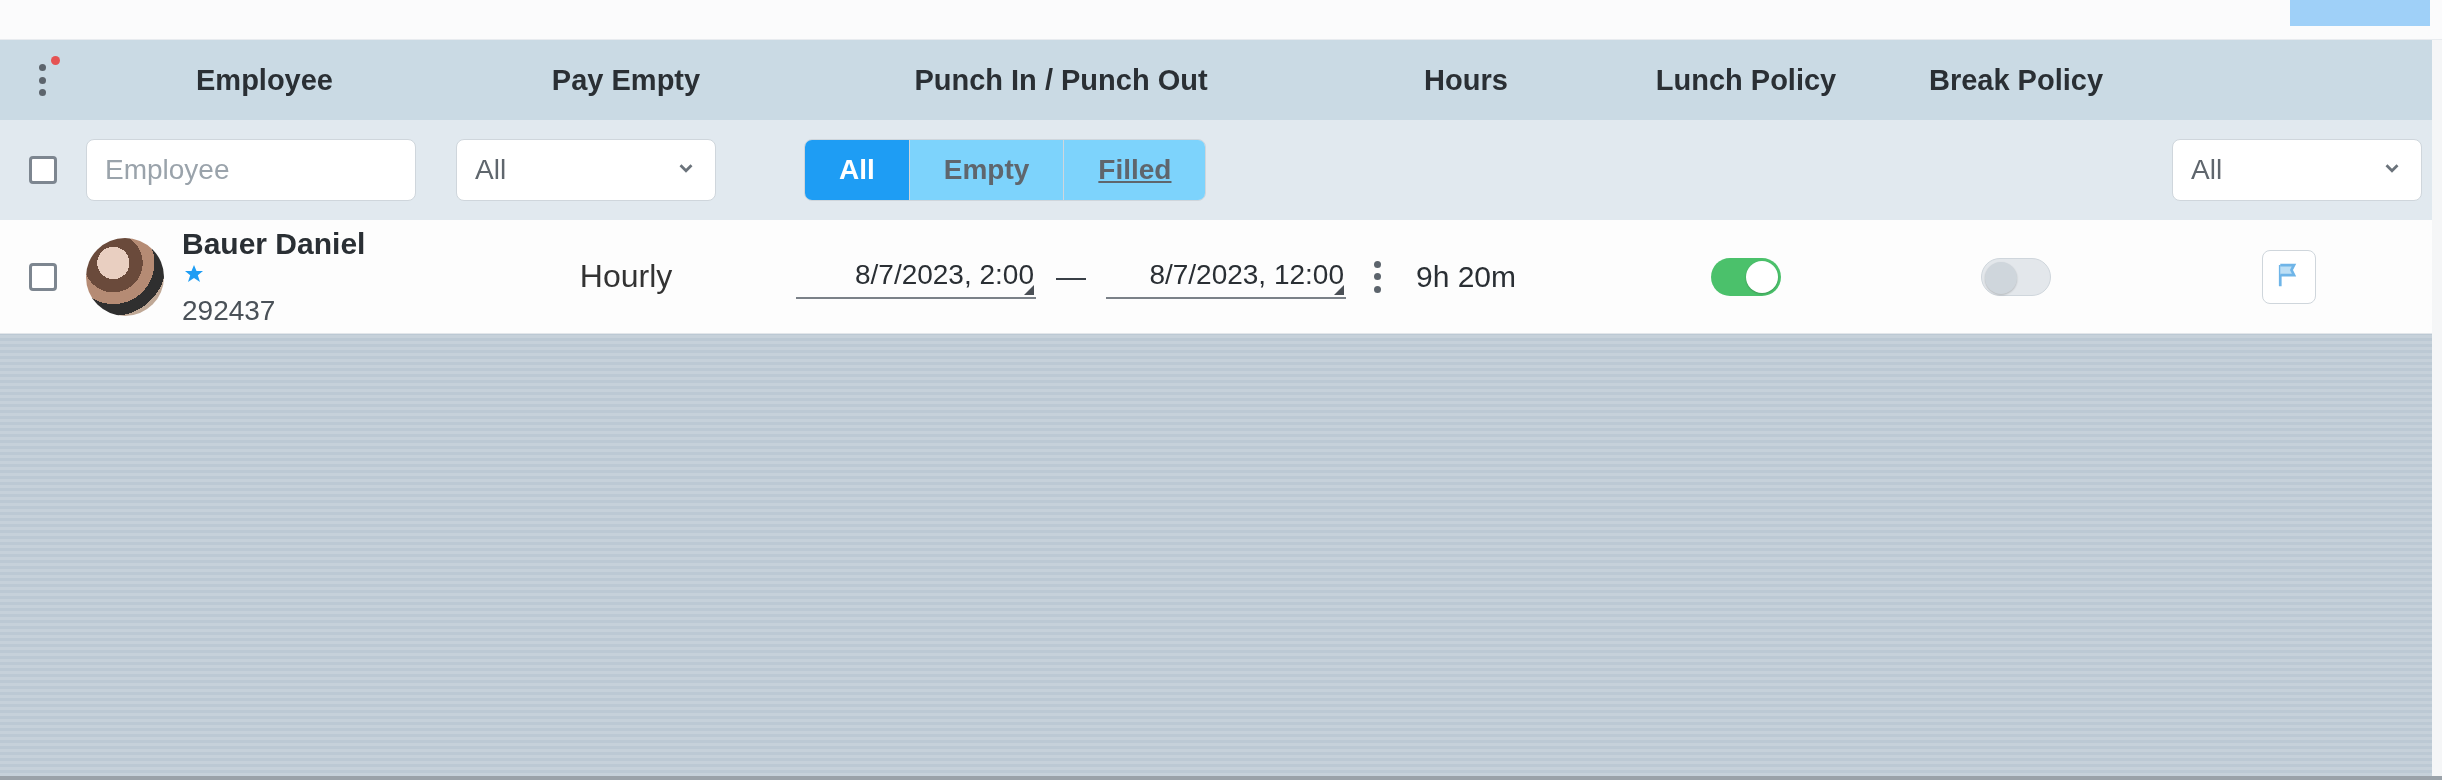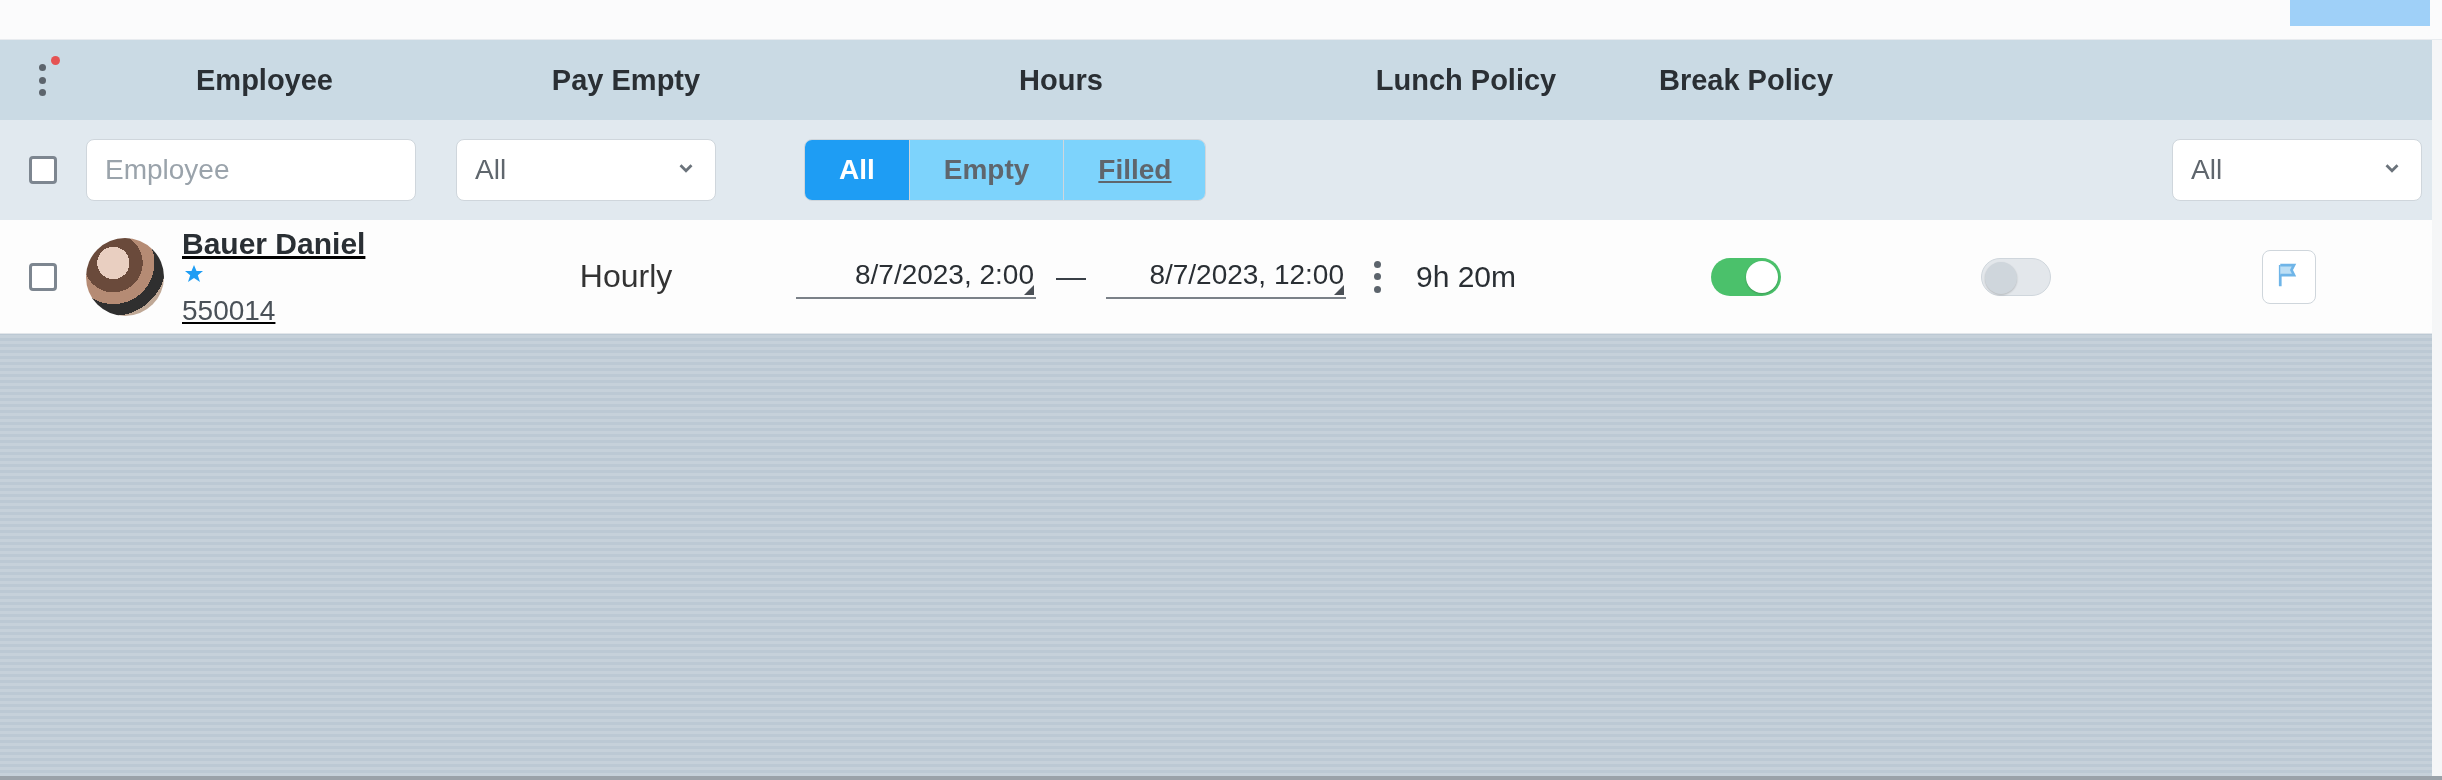--- a/index.html
+++ b/index.html
@@ -139,21 +139,21 @@
   }
 
   .employee-cell {
     display: flex; align-items: center; gap: 18px;
   }
   .avatar {
     width: 78px; height: 78px; border-radius: 50%;
     background: radial-gradient(circle at 35% 32%, #e9cfc1 0 22%, #6a4a3b 22% 40%, #b58b74 40% 56%, #2f2f2f 56% 72%, #bfa896 72% 100%);
     flex-shrink: 0;
   }
-  .emp-text { display: flex; flex-direction: column; gap: 2px; text-decoration: underline; }
+  .emp-text { display: flex; flex-direction: column; gap: 2px; }
   .emp-name { font-size: 30px; font-weight: 700; color: #2a2f34; }
   .emp-sub { display: flex; align-items: center; gap: 12px; }
   .star-icon svg { width: 24px; height: 24px; }
   .emp-id { font-size: 28px; color: #4a5158; margin-top: 2px; }
 
   .paygroup { font-size: 32px; color: #333; text-align: center; }
 
   .punch-cell {
     display: flex; align-items: center; gap: 20px; position: relative;
   }
@@ -231,20 +231,21 @@
     <div class="hdr-actions">
       <div class="vdots">
         <span></span>
           <span></span>
           <span></span>
       </div>
       <div class="badge-dot"></div>
     </div>
     <div class="header-cell header-employee">Employee</div>
     <div class="header-cell">Pay Empty</div>
+    <div class="header-cell">Punch In / Punch Out</div>
     <div class="header-cell">Hours</div>
     <div class="header-cell">Lunch Policy</div>
     <div class="header-cell">Break Policy</div>
   </div>
 
   <div class="filter-row">
     <div>
         <div class="chk"></div>
       </div>
     <div>
@@ -292,21 +293,21 @@
         <div class="avatar"></div>
         <div class="emp-text">
           <div class="emp-name">Bauer Daniel</div>
           <div class="emp-sub">
             <span class="star-icon">
               <svg viewBox="0 0 24 24" fill="#1e9df4">
                   <polygon points="12 2 14.5 8 21 8 15.8 12.2 18 19 12 15 6 19 8.2 12.2 3 8 9.5 8"></polygon>
                 </svg>
             </span>
           </div>
-          <div class="emp-id">550014</div>
+          <div class="emp-id">292437</div>
         </div>
       </div>
 
       <div class="paygroup">Hourly</div>
 
       <div class="punch-cell">
         <div class="dt-wrap">
           <input class="dt-field" value="8/7/2023, 2:00" style="">
           <div class="dt-tri"></div>
         </div>

